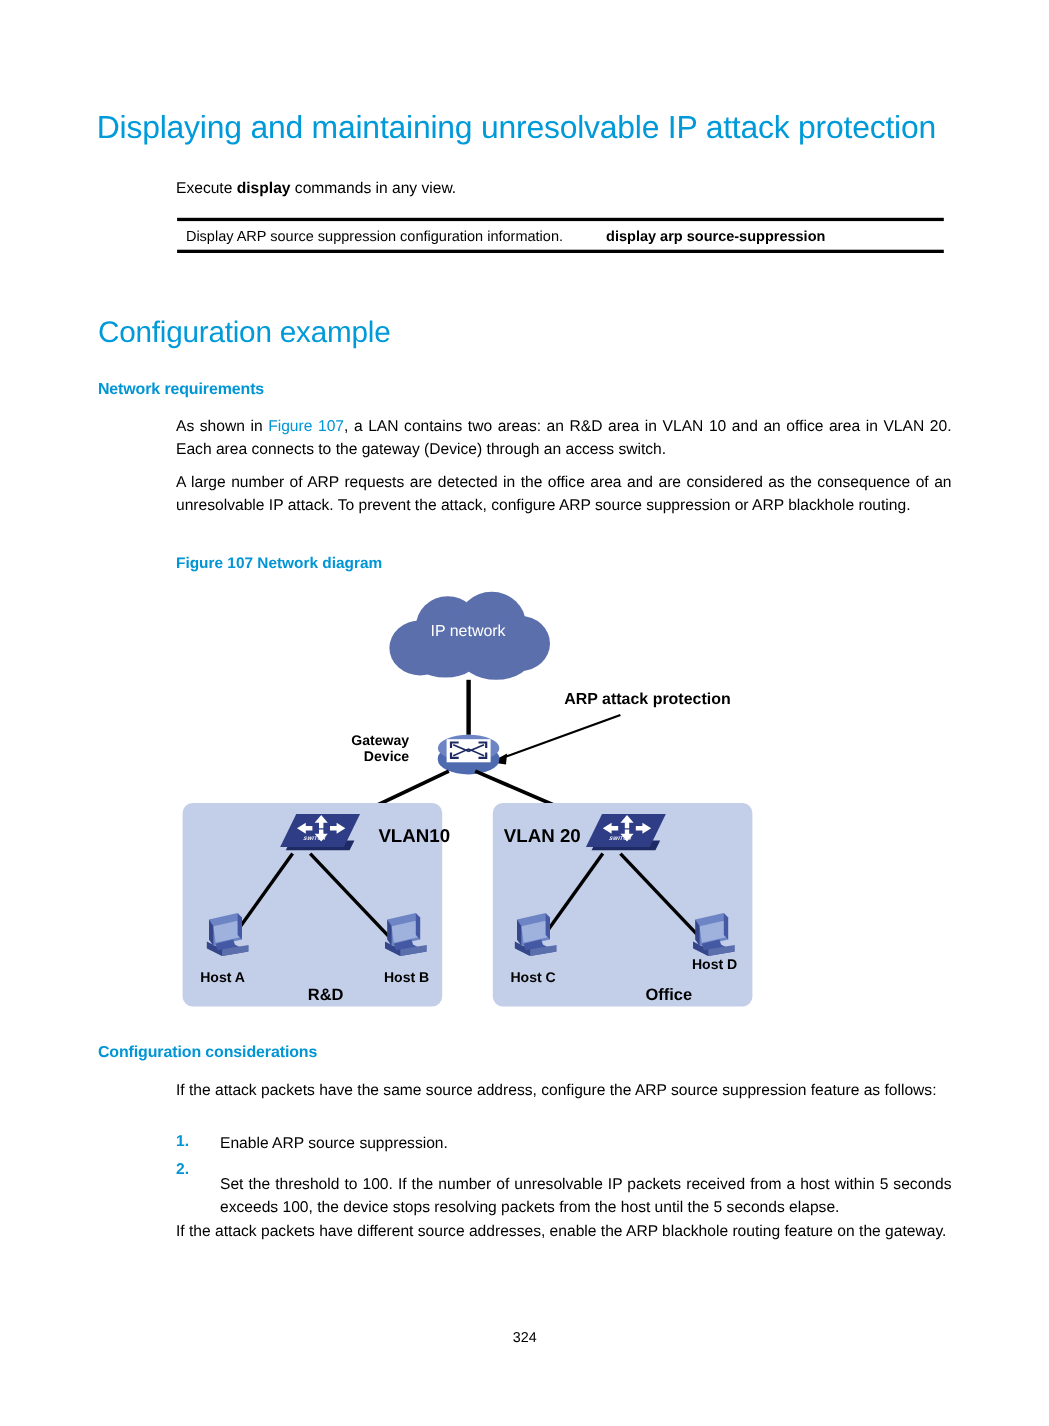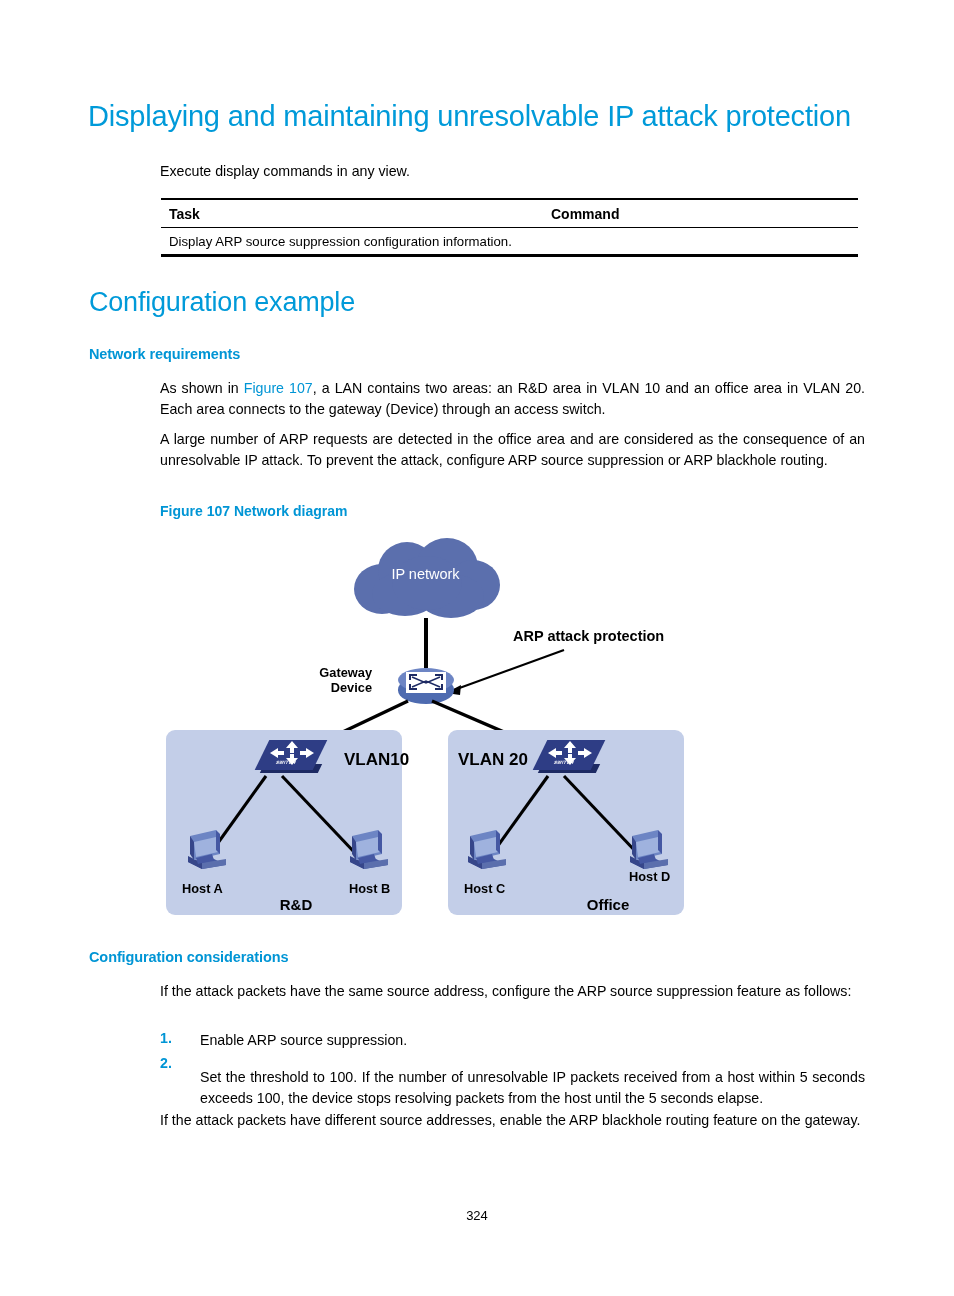--- a/index.html
+++ b/index.html
@@ -34,21 +34,21 @@
 
   
   .p{
     position:absolute;left:160px;width:705px;
     font-size:14.2px;line-height:20.5px;color:#000;
     text-align:justify;
   }
   .p-nojust{text-align:left;}
   .lead{position:absolute;left:160px;font-size:14.2px;line-height:20px;}
   .xref{color:#0095d5;}
-  b{font-weight:normal;}
+  b{font-weight:bold;}
 
   
   .tbl{
     position:absolute;left:161px;top:198px;width:697px;
   }
   .tbl .rule-thick{height:2.4px;background:#000;}
   .tbl .rule-thin{height:1.1px;background:#000;}
   .tbl .row{display:flex;}
   .tbl .c1{width:390px;padding:6px 0 5px 8px;box-sizing:border-box;}
   .tbl .c2{flex:1;padding:6px 0 5px 0;box-sizing:border-box;}
@@ -152,27 +152,24 @@
 <body>
 
 <div class="page">
 
   <div class="h1">Displaying and maintaining unresolvable IP attack protection</div>
 
   <div class="lead" style="top:161px;"><span>Execute </span><b>display</b><span> commands in any view.</span></div>
 
   <div class="tbl">
     <div class="rule-thick"></div>
-    <div class="row">
-      <div class="c1 hd">Task</div>
-      <div class="c2 hd">Command</div>
-    </div>
     <div class="rule-thin"></div>
     <div class="row">
       <div class="c1 cell">Display ARP source suppression configuration information.</div>
+      <div class="c2 cmd">display arp source-suppression</div>
     </div>
     <div class="rule-thick"></div>
   </div>
 
   <div class="h2">Configuration example</div>
 
   <div class="h3" id="h3-netreq">Network requirements</div>
 
   <div class="p" style="top:378px;"><span>As shown in </span><span class="xref">Figure 107</span><span>, a LAN contains two areas: an R&amp;D area in VLAN 10 and an office area in VLAN 20. Each area connects to the gateway (Device) through an access switch.</span></div>
 

